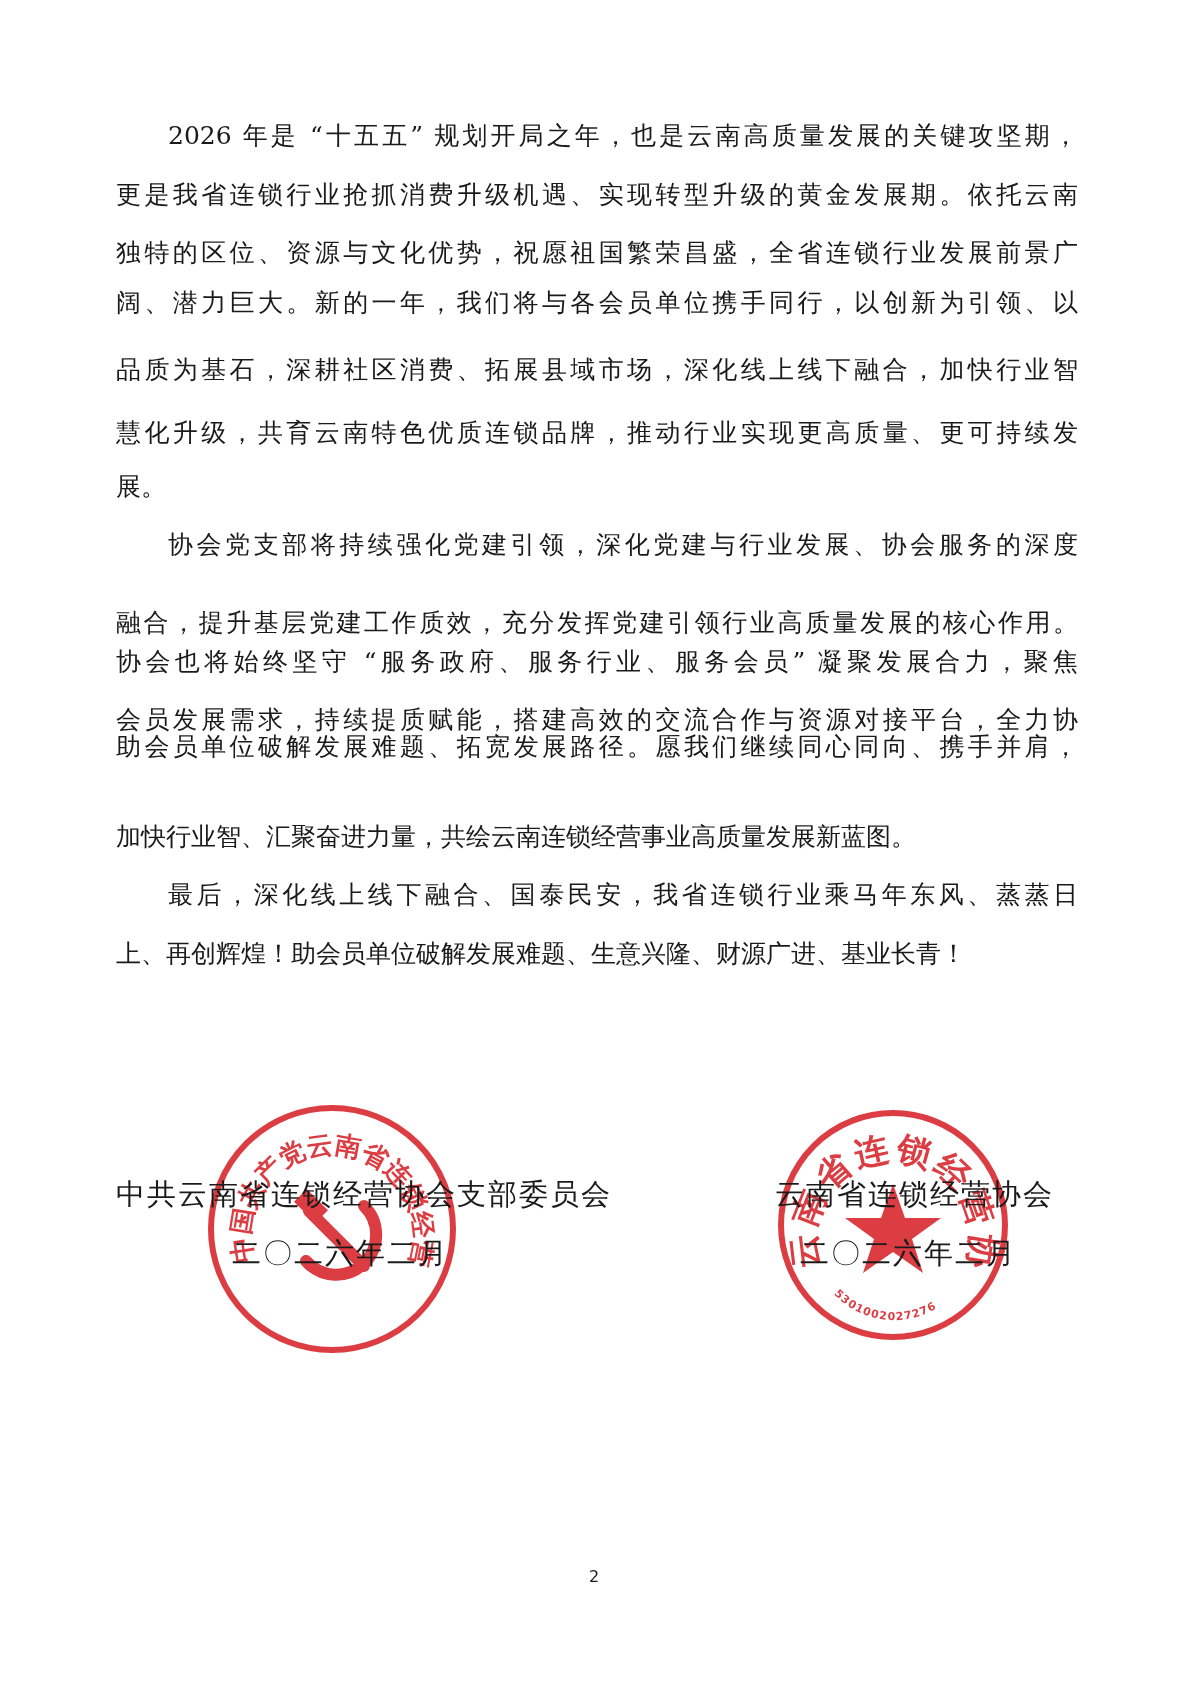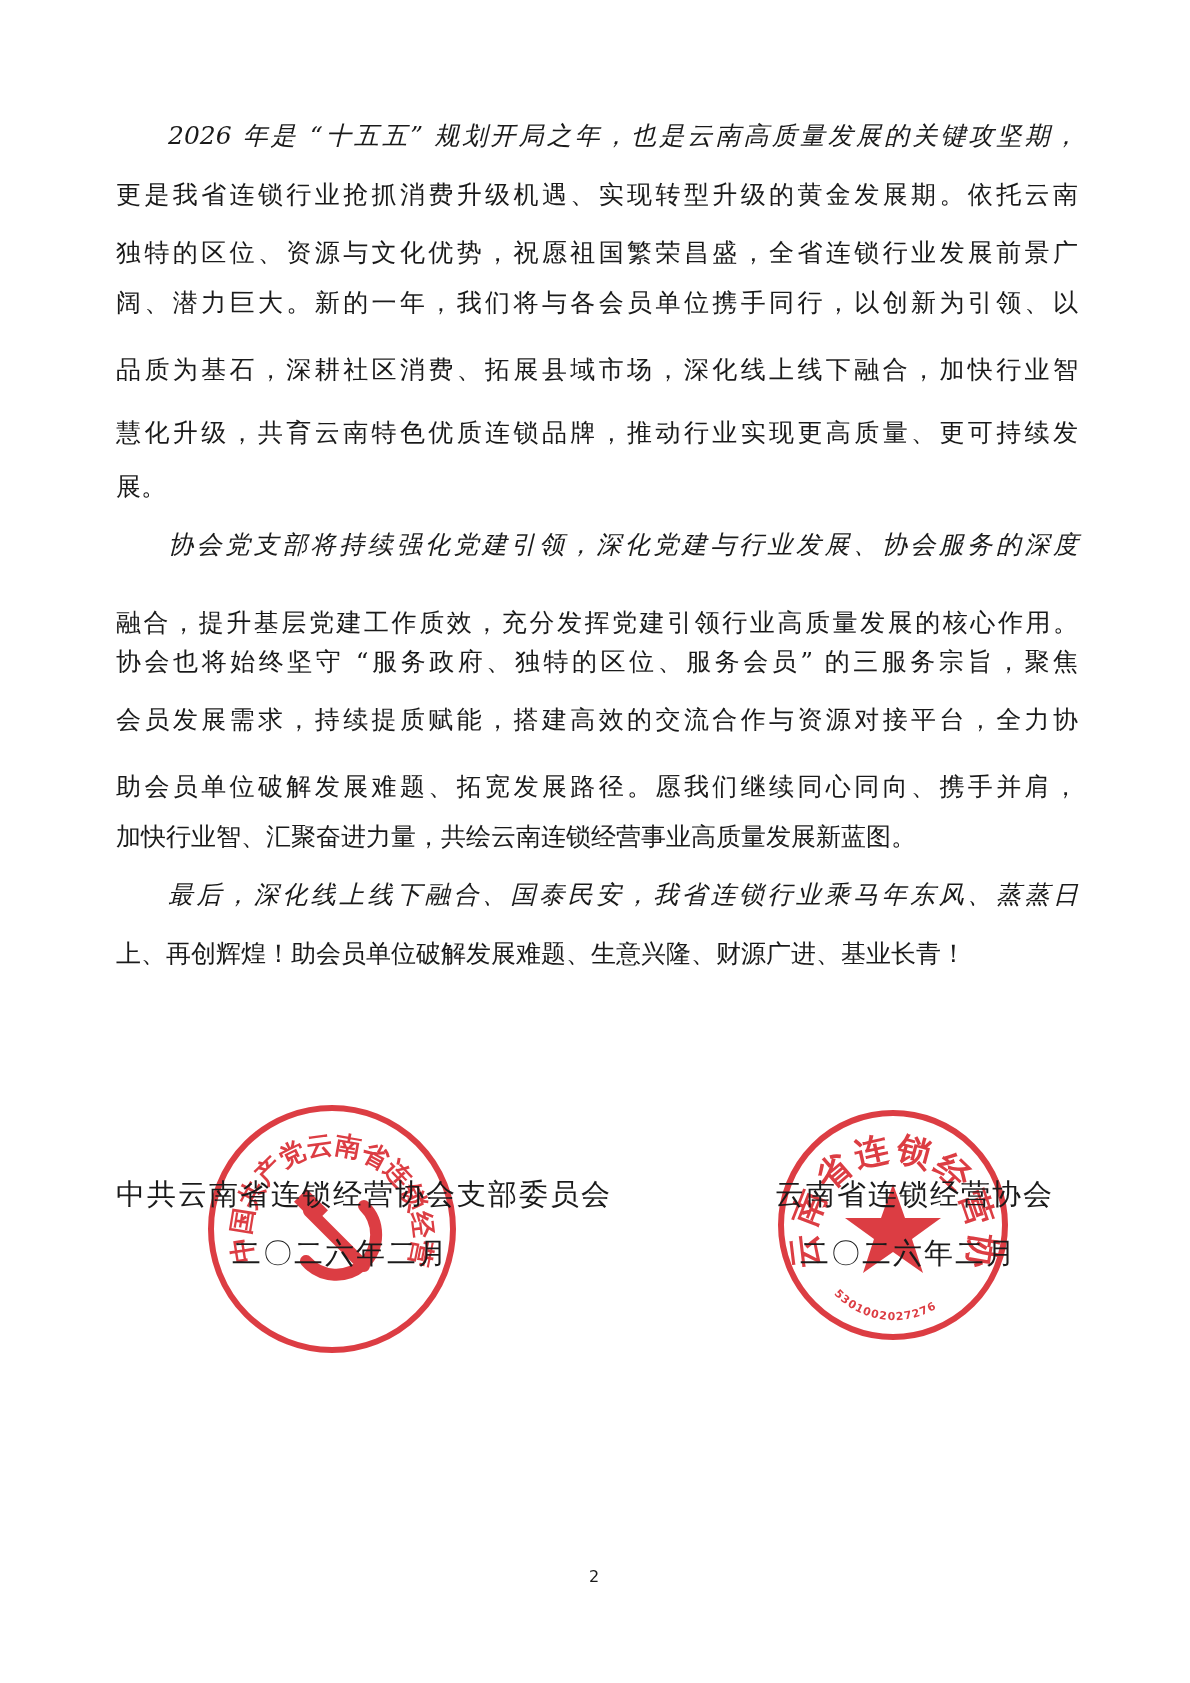--- a/index.html
+++ b/index.html
@@ -1,42 +1,42 @@
 <!DOCTYPE html>
 <html><head>
 <meta charset="utf-8">
 <style>
   html, body { margin: 0; padding: 0; background: #ffffff; }
   body { width: 1190px; height: 1683px; position: relative; overflow: hidden;
          font-family: "DejaVu Serif", "Liberation Serif", serif; color: #1a1a1a; }
   .line { position: absolute; left: 116px; width: 962px; font-size: 25px; line-height: 30px;
           white-space: nowrap; text-align: justify; text-align-last: justify; letter-spacing: 0; }
   .line.last { text-align-last: left; }
-  .line.indent { left: 168px; width: 910px; font-style: italic; }
+  .line.indent { left: 168px; width: 910px; }
   .sig { position: absolute; font-size: 29px; line-height: 30px; white-space: nowrap; letter-spacing: 2px; z-index: 3; }
   .seal { position: absolute; border-radius: 50%; border: 6px solid #d8232a; z-index: 2; opacity: 0.88; }
   .seal svg { position: absolute; left: 0; top: 0; }
   .pageno { position: absolute; left: 589px; top: 1567px; font-size: 16px; font-family: "DejaVu Sans", sans-serif; }
 </style>
 </head>
 <body>
 
 <div class="line indent" style="top:121px">2026 年是 “十五五” 规划开局之年，也是云南高质量发展的关键攻坚期，</div>
 <div class="line" style="top:180px">更是我省连锁行业抢抓消费升级机遇、实现转型升级的黄金发展期。依托云南</div>
 <div class="line" style="top:238px">独特的区位、资源与文化优势，祝愿祖国繁荣昌盛，全省连锁行业发展前景广</div>
 <div class="line" style="top:288px">阔、潜力巨大。新的一年，我们将与各会员单位携手同行，以创新为引领、以</div>
 <div class="line" style="top:355px">品质为基石，深耕社区消费、拓展县域市场，深化线上线下融合，加快行业智</div>
 <div class="line" style="top:418px">慧化升级，共育云南特色优质连锁品牌，推动行业实现更高质量、更可持续发</div>
 <div class="line last" style="top:472px">展。</div>
 
 <div class="line indent" style="top:530px">协会党支部将持续强化党建引领，深化党建与行业发展、协会服务的深度</div>
 <div class="line" style="top:608px">融合，提升基层党建工作质效，充分发挥党建引领行业高质量发展的核心作用。</div>
-<div class="line" style="top:647px">协会也将始终坚守 “服务政府、独特的区位、服务会员” 的三服务宗旨，聚焦</div>
+<div class="line" style="top:647px">协会也将始终坚守 “服务政府、服务行业、服务会员” 凝聚发展合力，聚焦</div>
 <div class="line" style="top:705px">会员发展需求，持续提质赋能，搭建高效的交流合作与资源对接平台，全力协</div>
-<div class="line" style="top:772px">助会员单位破解发展难题、拓宽发展路径。愿我们继续同心同向、携手并肩，</div>
+<div class="line" style="top:732px">助会员单位破解发展难题、拓宽发展路径。愿我们继续同心同向、携手并肩，</div>
 <div class="line last" style="top:822px">加快行业智、汇聚奋进力量，共绘云南连锁经营事业高质量发展新蓝图。</div>
 
 <div class="line indent" style="top:880px">最后，深化线上线下融合、国泰民安，我省连锁行业乘马年东风、蒸蒸日</div>
 <div class="line last" style="top:939px">上、再创辉煌！助会员单位破解发展难题、生意兴隆、财源广进、基业长青！</div>
 
 <div class="seal" style="left:208px; top:1105px; width:236px; height:236px;">
   <svg width="236" height="236" viewBox="0 0 236 236">
     <defs>
       <path id="arcL" d="M 40 150 A 82 82 0 1 1 196 150"></path>
     </defs>

